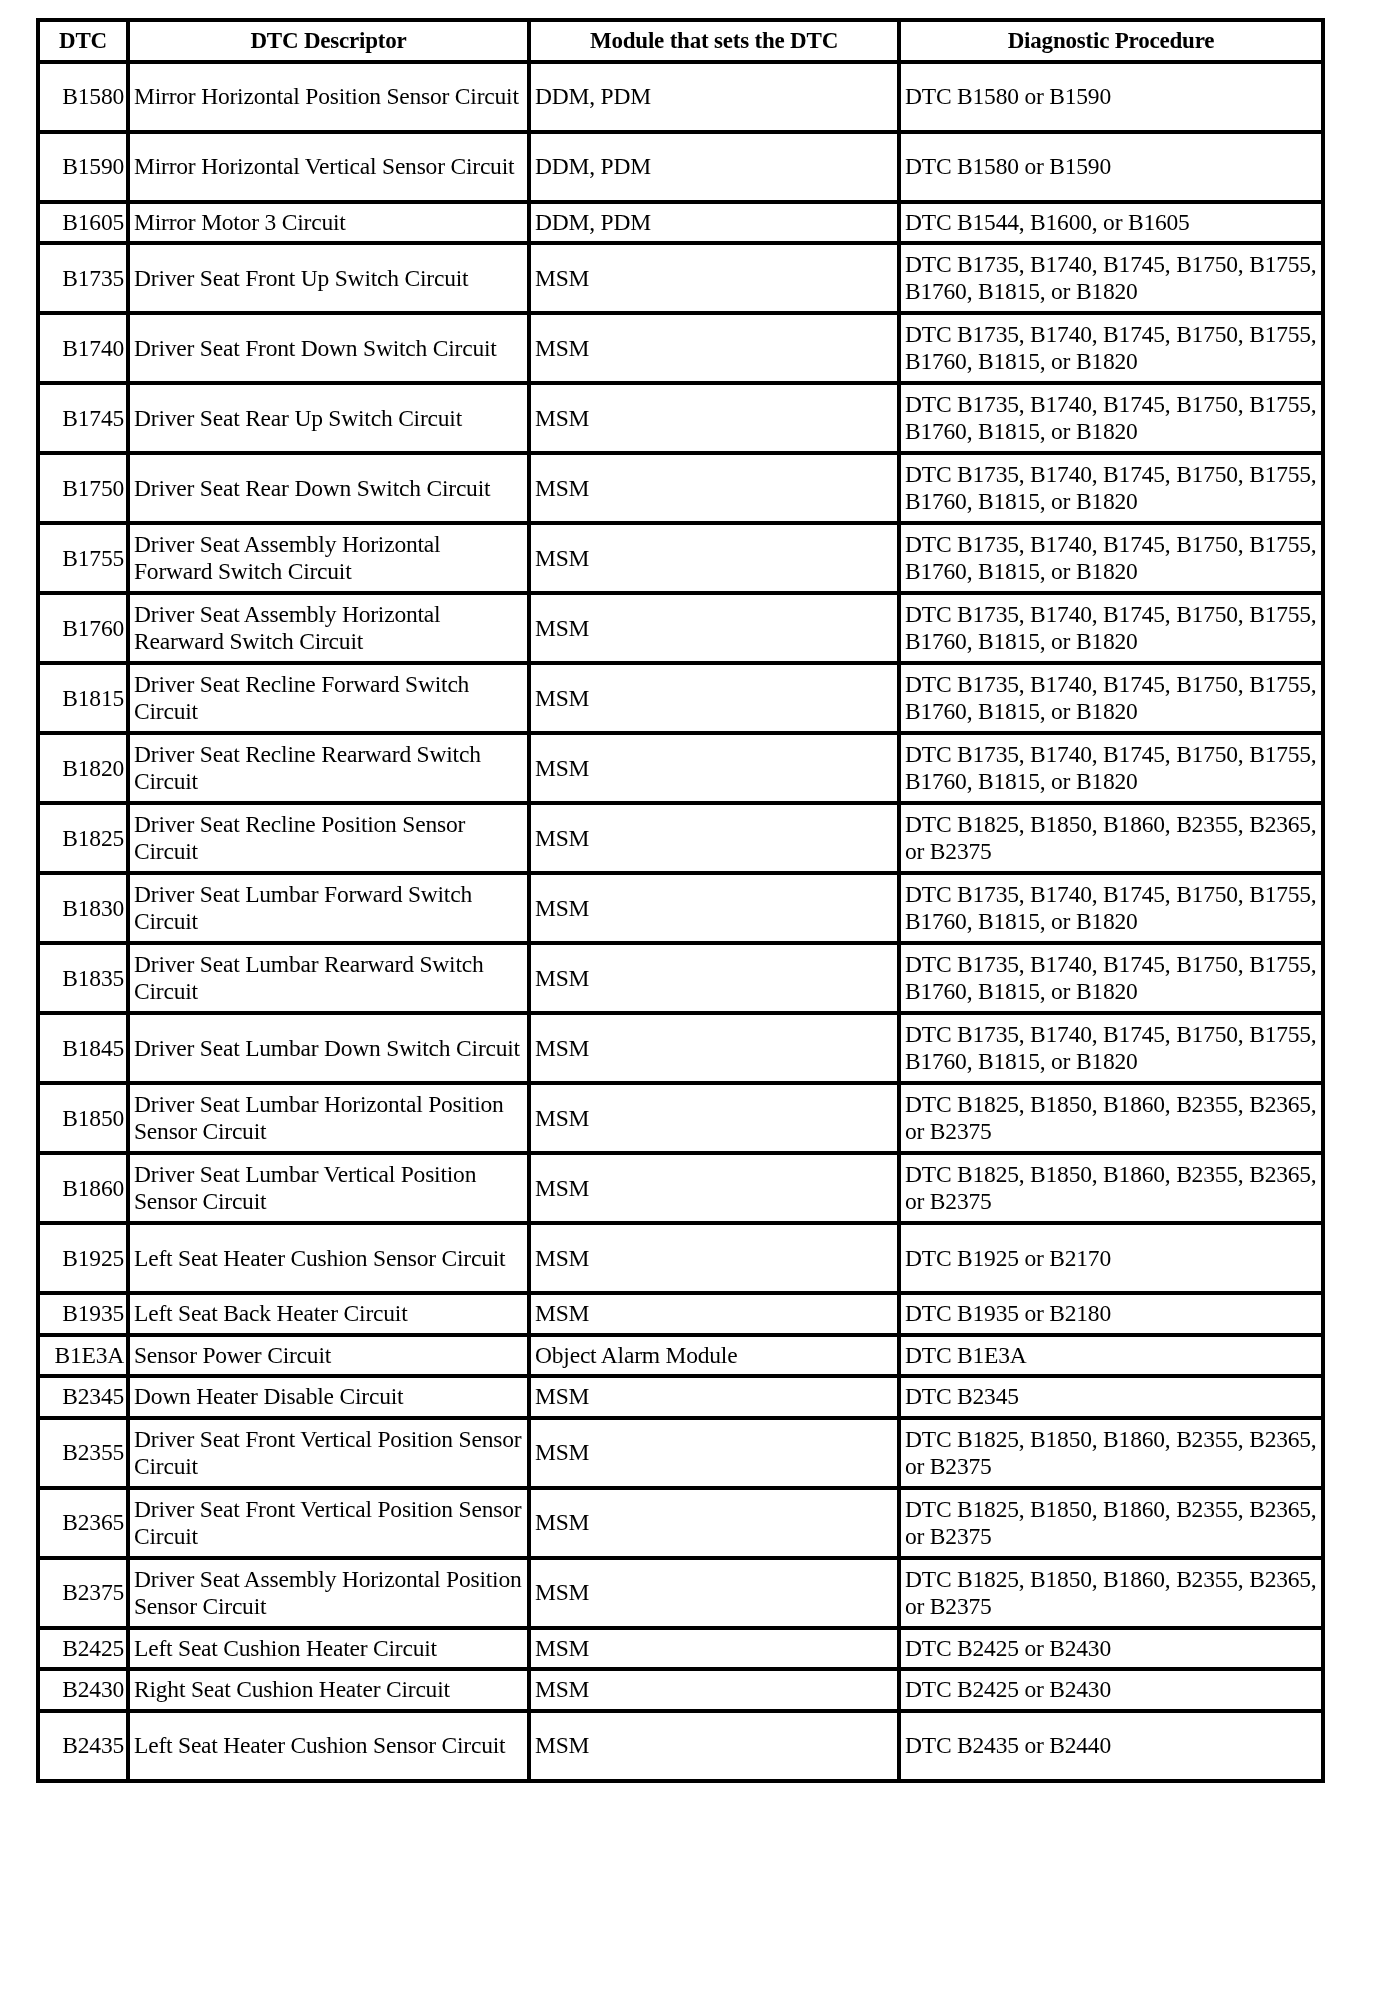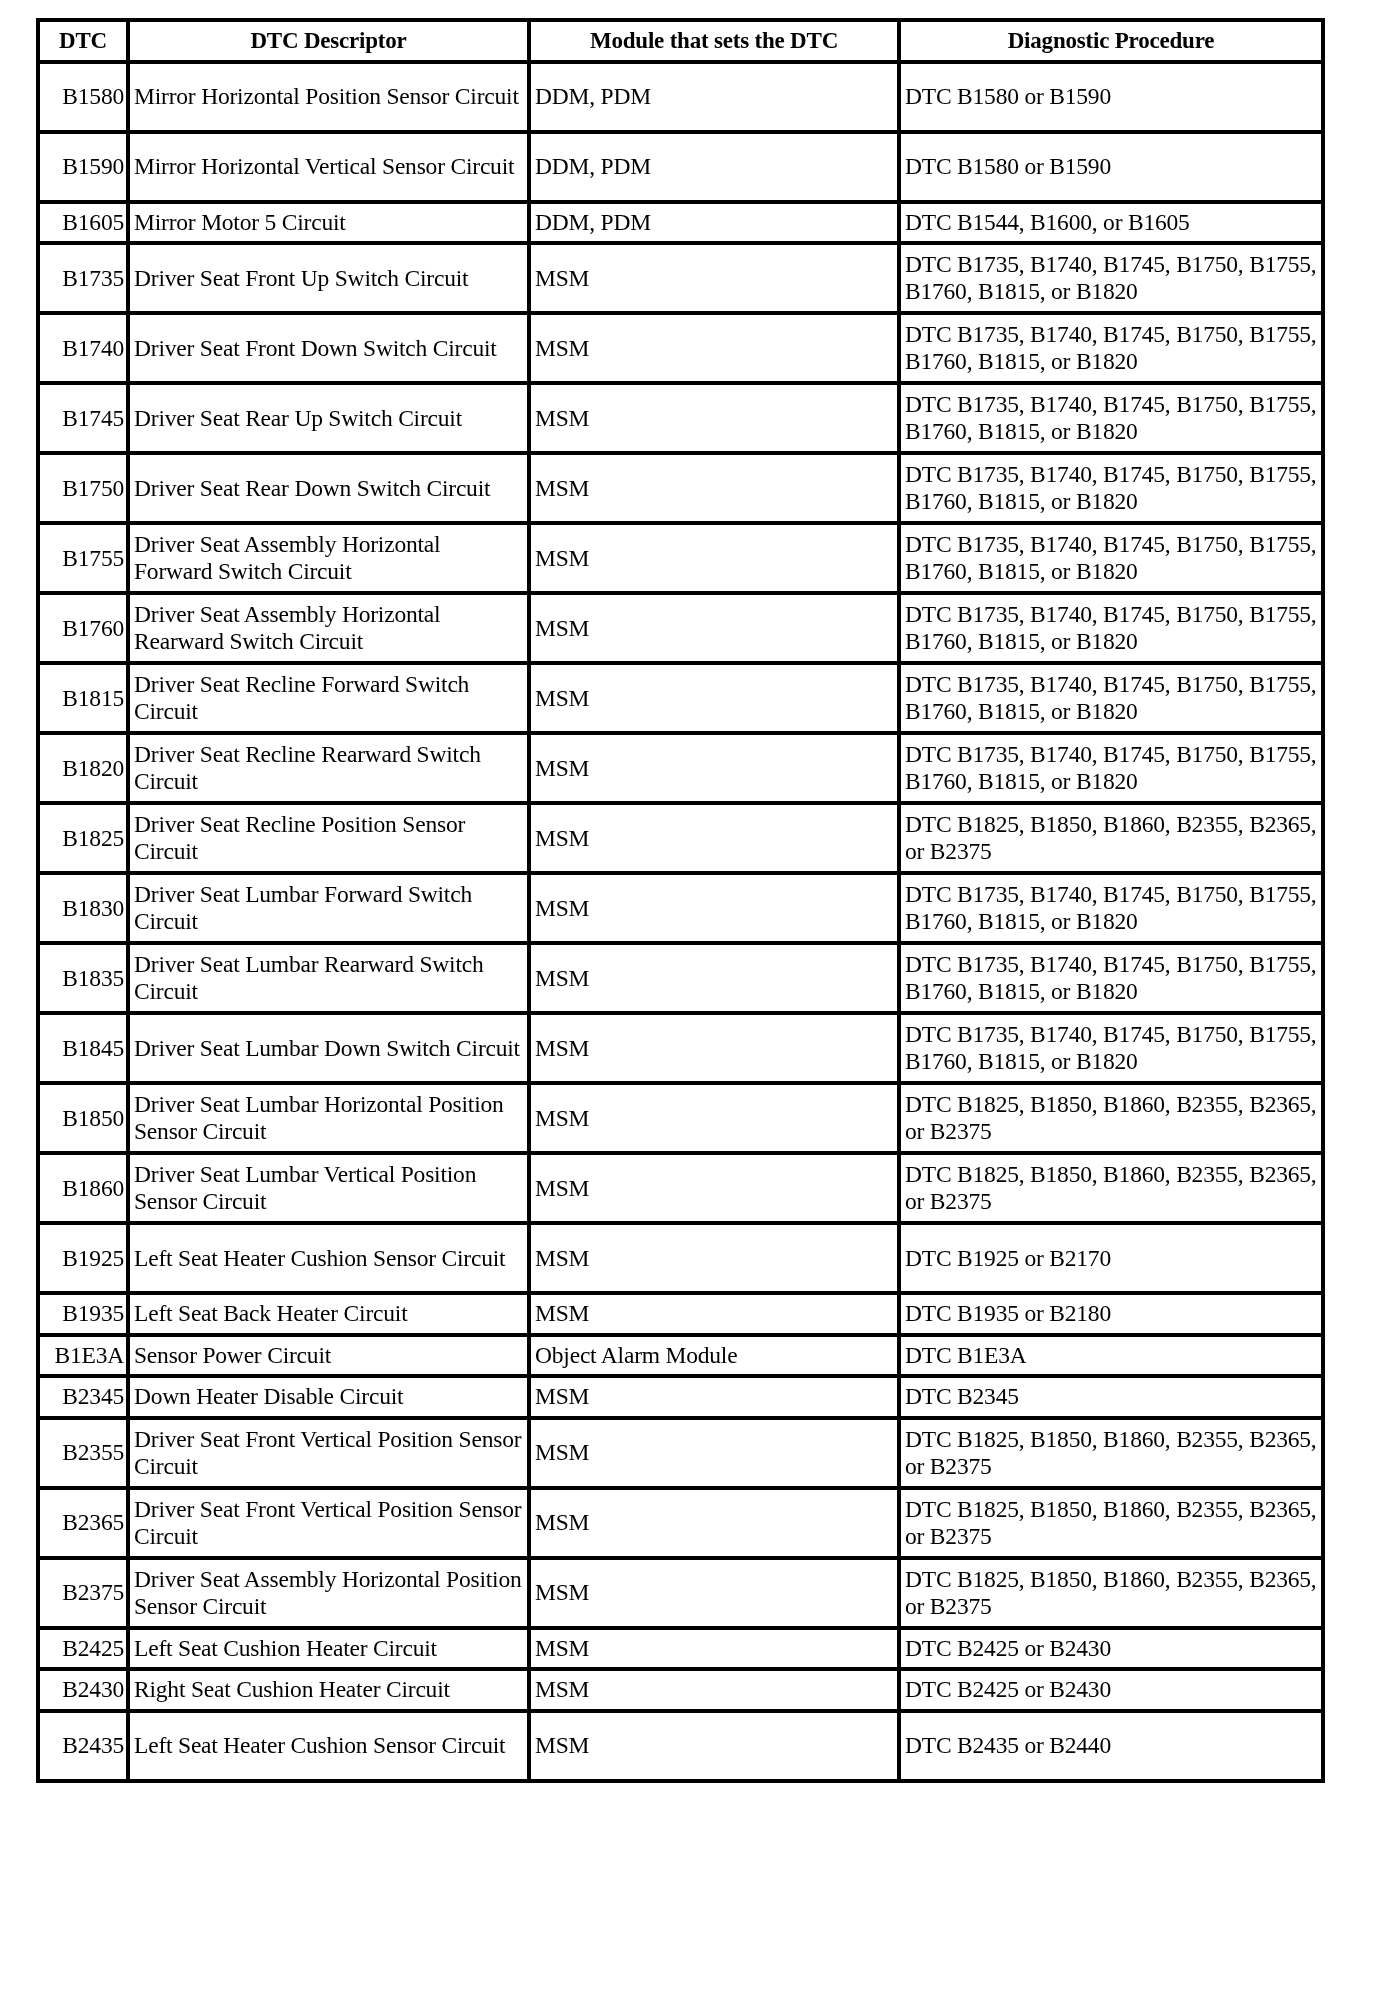--- a/index.html
+++ b/index.html
@@ -65,21 +65,21 @@
         <td class="proc">DTC B1580 or B1590</td>
       </tr>
       <tr class="double">
         <td class="dtc-code">B1590</td>
         <td class="desc">Mirror Horizontal Vertical Sensor Circuit</td>
         <td class="module">DDM, PDM</td>
         <td class="proc">DTC B1580 or B1590</td>
       </tr>
       <tr class="single">
         <td class="dtc-code">B1605</td>
-        <td class="desc">Mirror Motor 5 Circuit</td>
+        <td class="desc">Mirror Motor 3 Circuit</td>
         <td class="module">DDM, PDM</td>
         <td class="proc">DTC B1544, B1600, or B1605</td>
       </tr>
       <tr class="double">
         <td class="dtc-code">B1735</td>
         <td class="desc">Driver Seat Front Up Switch Circuit</td>
         <td class="module">MSM</td>
         <td class="proc">DTC B1735, B1740, B1745, B1750, B1755, B1760, B1815, or B1820</td>
       </tr>
       <tr class="double">

